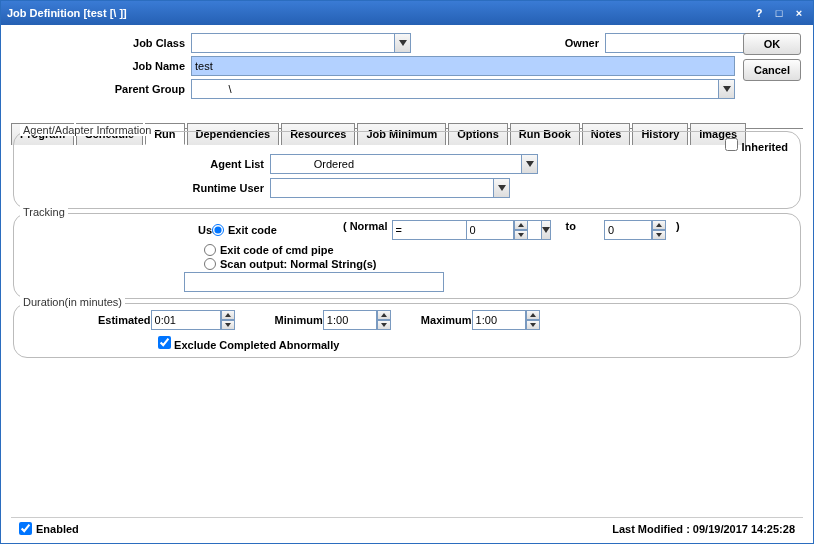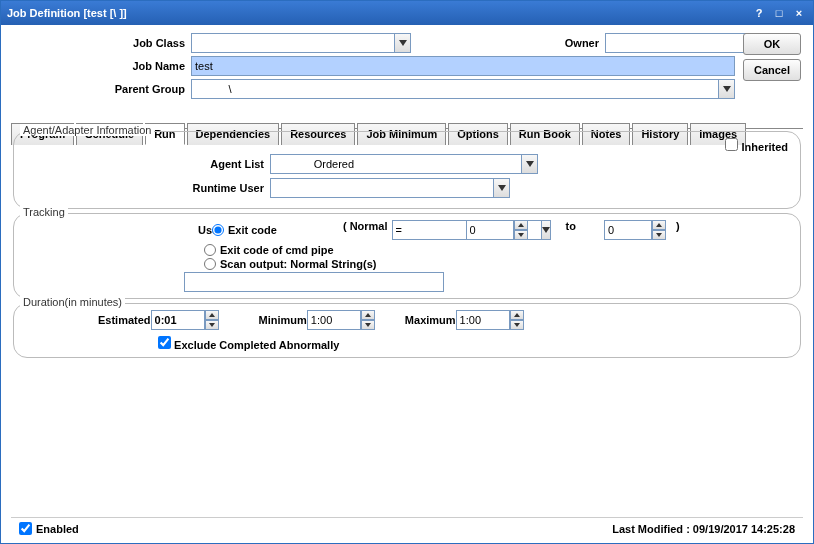--- a/index.html
+++ b/index.html
@@ -222,21 +222,21 @@
             </span>
           </div>
         <input class="txt scan-input" value="" style="">
       </div>
 
       <div class="fieldset">
         <span class="legend">Duration(in minutes)</span>
         <div class="dur-row">
           <span class="dur-lbl">Estimated</span>
           <div class="spin">
-            <input class="txt" style="width: 54px; font-weight: bold;" value="0:01">
+            <input class="txt" style="width: 70px;" value="0:01">
             <div class="spin-btns">
               <span class="spinbtn">
                   <svg viewBox="0 0 6 4">
                     <path d="M0 4l3-4 3 4z" fill="#333"></path>
                   </svg>
                 </span>
               <span class="spinbtn">
                   <svg viewBox="0 0 6 4">
                     <path d="M0 0l3 4 3-4z" fill="#333"></path>
                   </svg>

